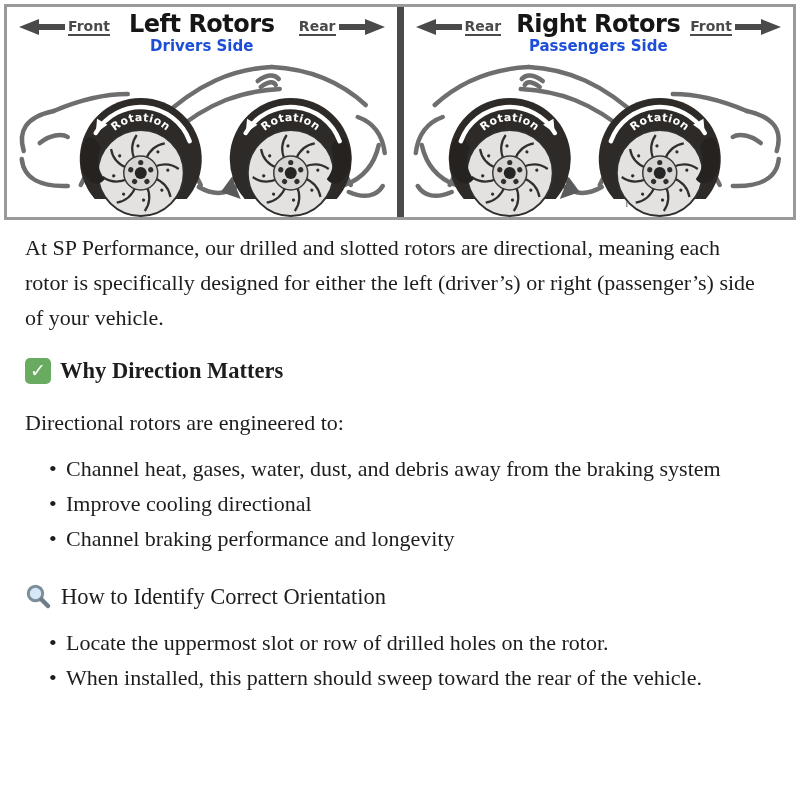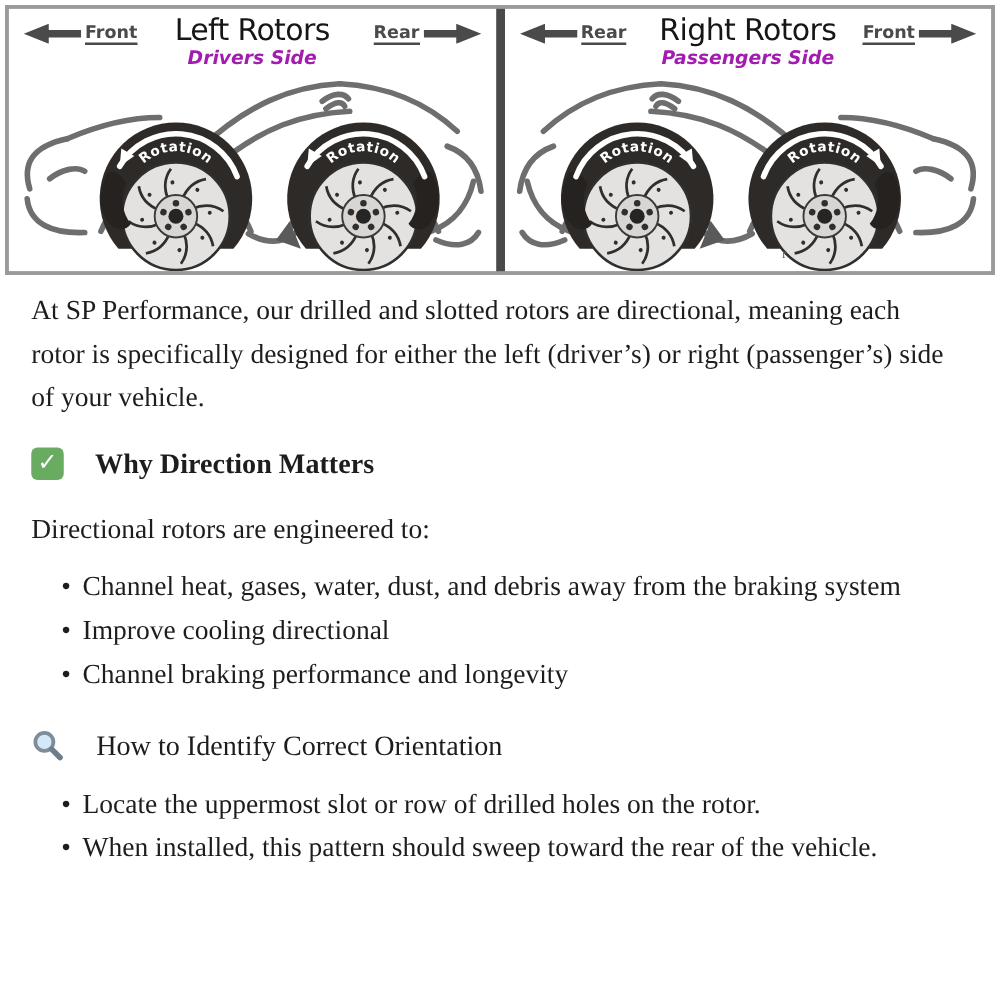--- a/index.html
+++ b/index.html
@@ -6,36 +6,36 @@
   html,body { width:800px; background:#fff; color:#1d1d1d;
     font-family:"Liberation Serif", serif; }
 
   
   .diagram { margin:4px 4px 0 4px; height:216px; border:3px solid #9a9a9a;
     box-shadow: inset 0 0 0 1px #555; display:flex; background:#4a4a4a; }
   .panel { flex:1 1 0; background:#fff; position:relative; overflow:hidden; }
   .panel + .panel { border-left:7px solid #4a4a4a; }
   .panel-header { position:relative; height:50px; font-family:"DejaVu Sans", sans-serif; }
   .title-block { position:absolute; left:0; right:0; top:5px; text-align:center; }
-  .panel-title { font-size:24px; font-weight:400; letter-spacing:-0.5px; color:#161616; line-height:1.05; }
-  .panel-subtitle { font-size:15px; font-weight:700; font-style:italic; color:#a21caf; }
+  .panel-title { font-size:24px; font-weight:700; letter-spacing:-0.5px; color:#161616; line-height:1.05; }
+  .panel-subtitle { font-size:15px; font-weight:700; color:#1d4ed8; }
   .dir-label { position:absolute; top:11px; display:flex; align-items:center; gap:3px; }
   .dir-label.left { left:12px; }
   .dir-label.right { right:12px; }
   .dir-text { font-size:14px; font-weight:700; color:#4a4a4a; border-bottom:2px solid #4a4a4a; line-height:1.15; }
   .arrow-svg { display:block; }
   .car-svg { position:absolute; left:0; right:0; top:52px; width:100%; height:158px; }
   .rot-arc { stroke:#fff; stroke-width:4.5; fill:none; stroke-linecap:round; }
   .rot-text { font:700 11px "DejaVu Sans", sans-serif; fill:#ffffff; letter-spacing:0.5px; }
   .stray { position:absolute; bottom:8px; left:222px; font:400 11px "Liberation Serif", serif; color:#6b6b6b; }
 
   
   .content { padding:10px 18px 0 25px; font-size:22px; line-height:35px; }
   .intro { max-width:742px; }
-  .sec-heading { display:flex; align-items:center; gap:25px; margin-top:18px; font-size:22.5px; }
+  .sec-heading { display:flex; align-items:center; gap:9px; margin-top:18px; font-size:22.5px; }
   .sec-heading.bold .sec-heading-text { font-weight:700; }
   .check-icon { width:26px; height:26px; border-radius:5px; background:#69ab60;
     display:inline-flex; align-items:center; justify-content:center; flex:0 0 auto; }
   .check-icon::after { content:"✓"; color:#fff; font-size:19px; font-weight:700;
     font-family:"DejaVu Sans", sans-serif; line-height:1; }
   .mag-icon { flex:0 0 auto; display:block; }
   .lead { margin-top:17px; }
   ul.bullets { margin:11px 0 0 0; padding-left:24px; list-style:none; max-width:730px; }
   ul.bullets li { position:relative; padding-left:17px; }
   ul.bullets li::before { content:"•"; position:absolute; left:0; top:0; }

